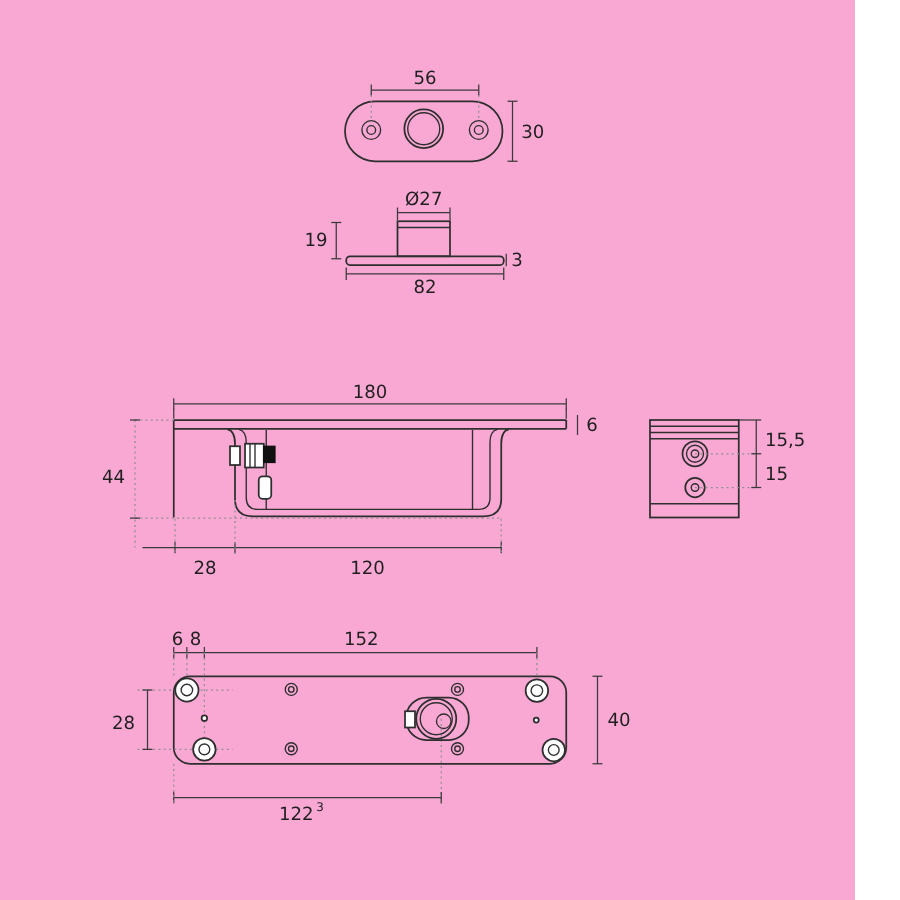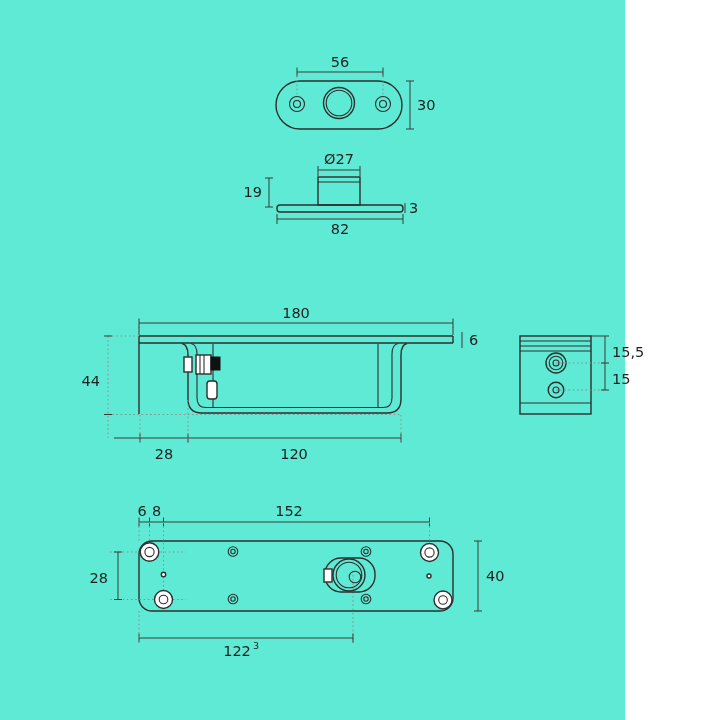--- a/index.html
+++ b/index.html
@@ -1,16 +1,16 @@
 <!DOCTYPE html>
 <html><head>
 <meta charset="utf-8">
 <style>
   html,body{margin:0;padding:0;background:#ffffff;}
-  .page{width:625px;height:720px;position:relative;background:#5eead4;
+  .page{width:684px;height:720px;position:relative;background:#f9a8d4;
         font-family:"DejaVu Sans", sans-serif;}
   svg text{fill:#1f1f1f;font-family:"DejaVu Sans", sans-serif;font-size:14.5px;}
   svg text.sup{font-size:9.5px;}
   .ol{stroke:#2e2e2e;stroke-width:1.4;fill:none;}
   .ol2{stroke:#2e2e2e;stroke-width:1.1;fill:none;}
   .olw{stroke:#2e2e2e;stroke-width:1.4;fill:#ffffff;}
   .dim{stroke:#3a3a3a;stroke-width:1;fill:none;}
   .dot{stroke:#8f8f8f;stroke-width:1;fill:none;stroke-dasharray:1.6 2.6;}
   .blk{fill:#111111;stroke:#111111;}
 </style>

